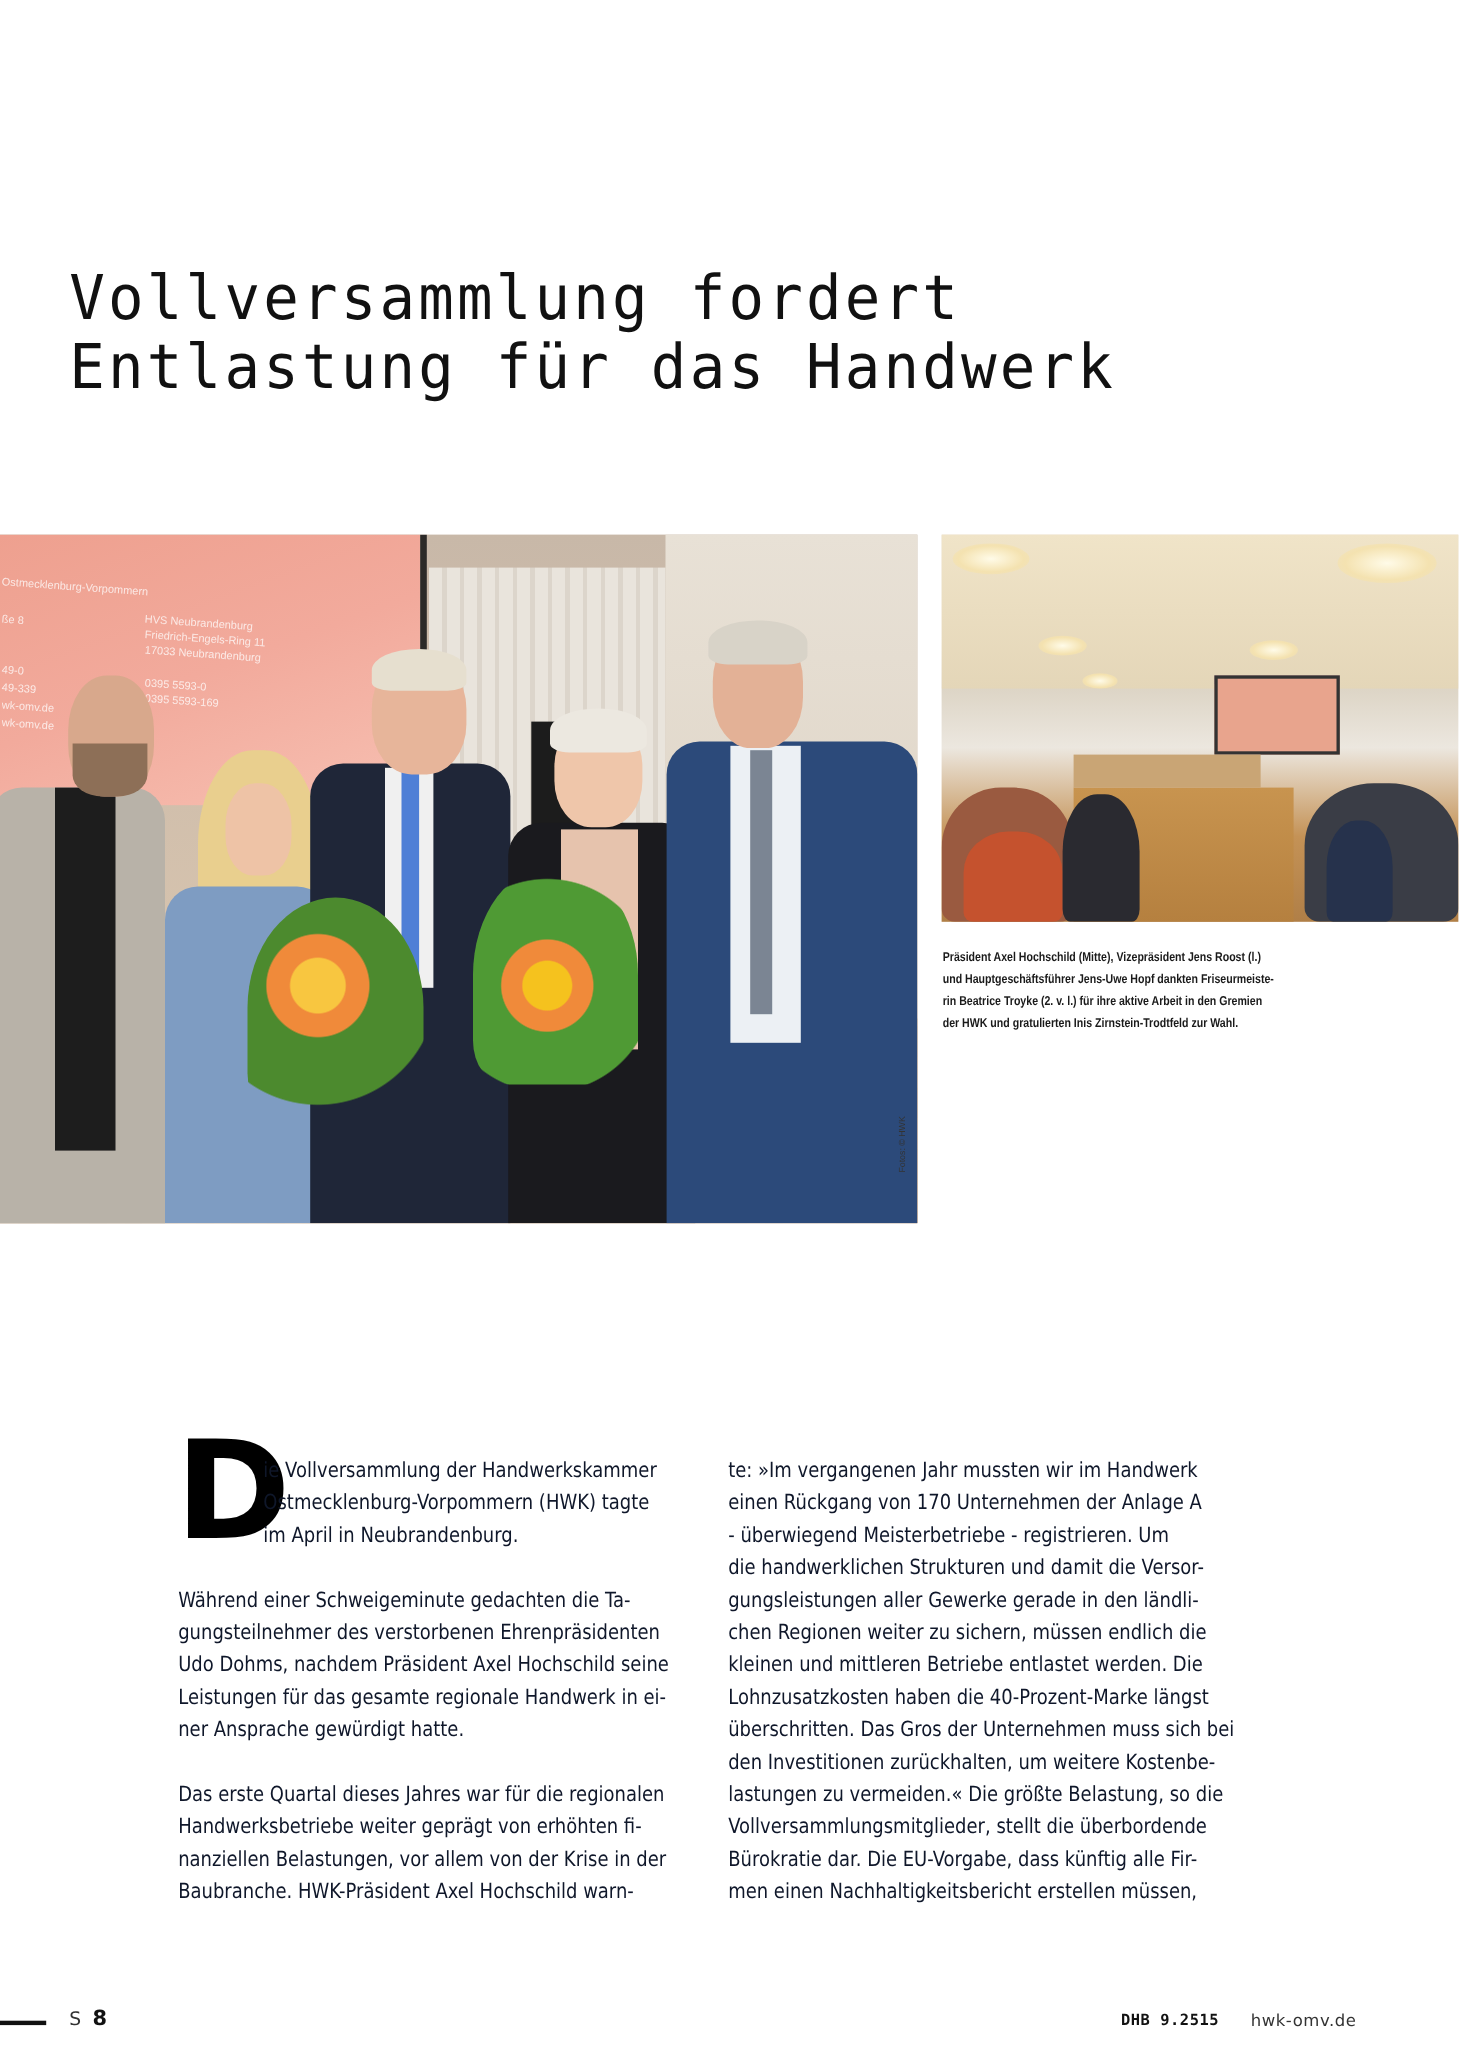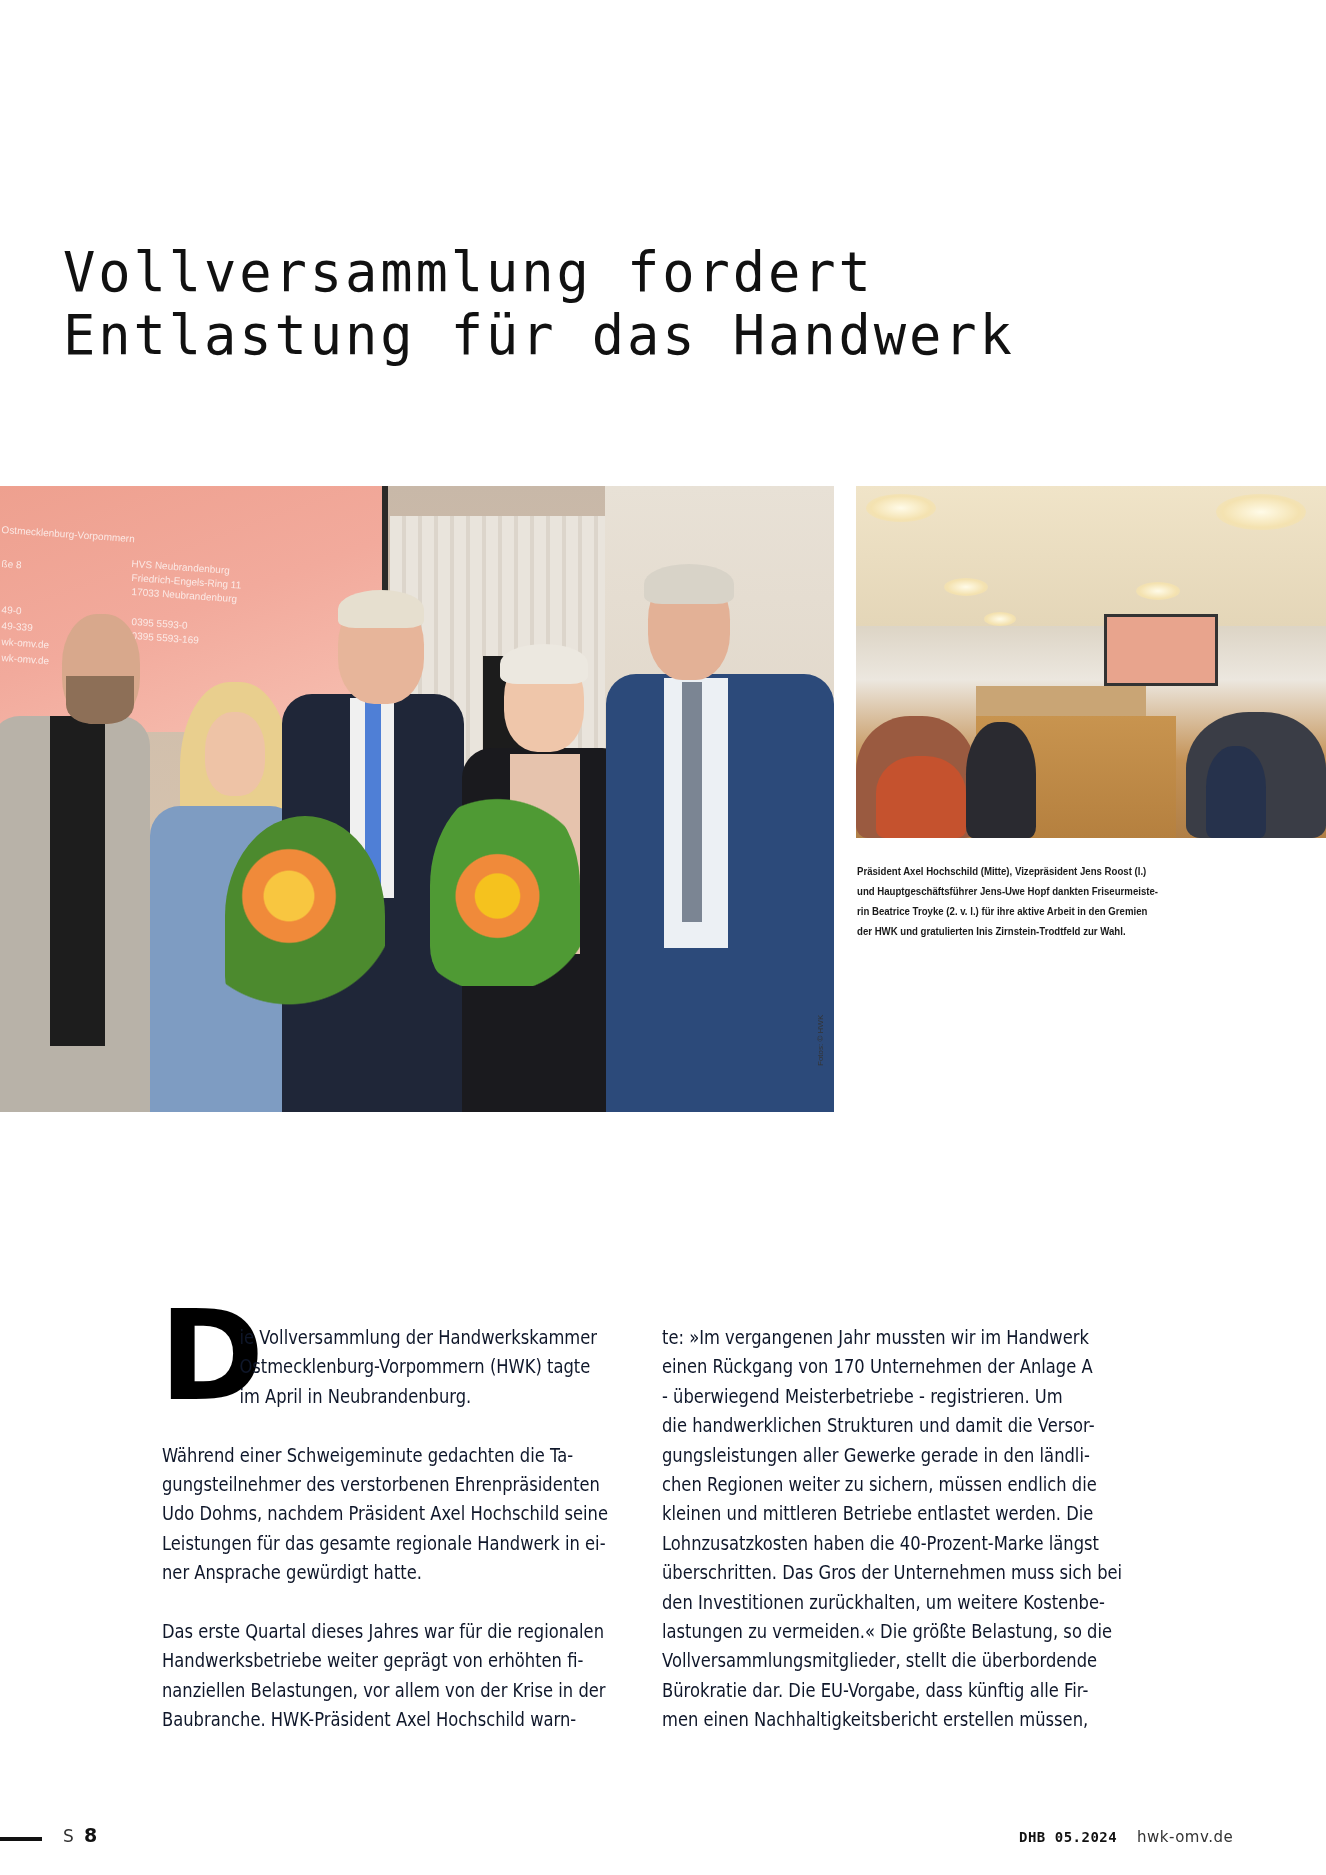--- a/index.html
+++ b/index.html
@@ -190,14 +190,14 @@
     <span class="line">lastungen zu vermeiden.« Die größte Belastung, so die</span>
     <span class="line">Vollversammlungsmitglieder, stellt die überbordende</span>
     <span class="line">Bürokratie dar. Die EU-Vorgabe, dass künftig alle Fir-</span>
     <span class="line">men einen Nachhaltigkeitsbericht erstellen müssen,</span>
   </p>
 </div>
 
 <div class="footer-rule"></div>
 <span class="footer-s">S</span>
 <span class="footer-page">8</span>
-<span class="footer-issue">DHB 05.2024</span>
+<span class="footer-issue">DHB 9.2515</span>
 <span class="footer-url">hwk-omv.de</span>
 
 </body></html>

